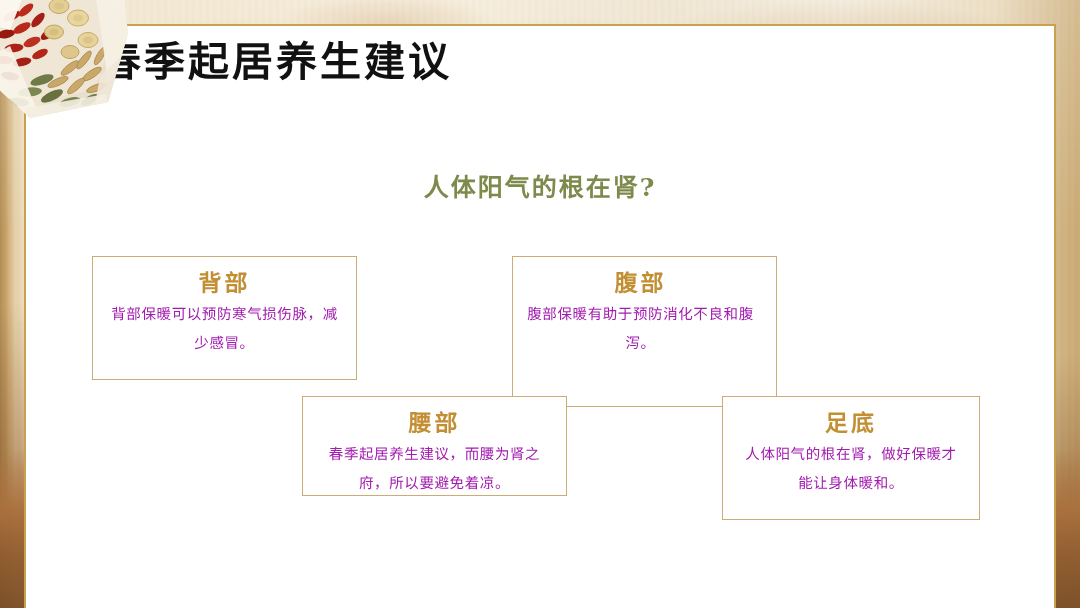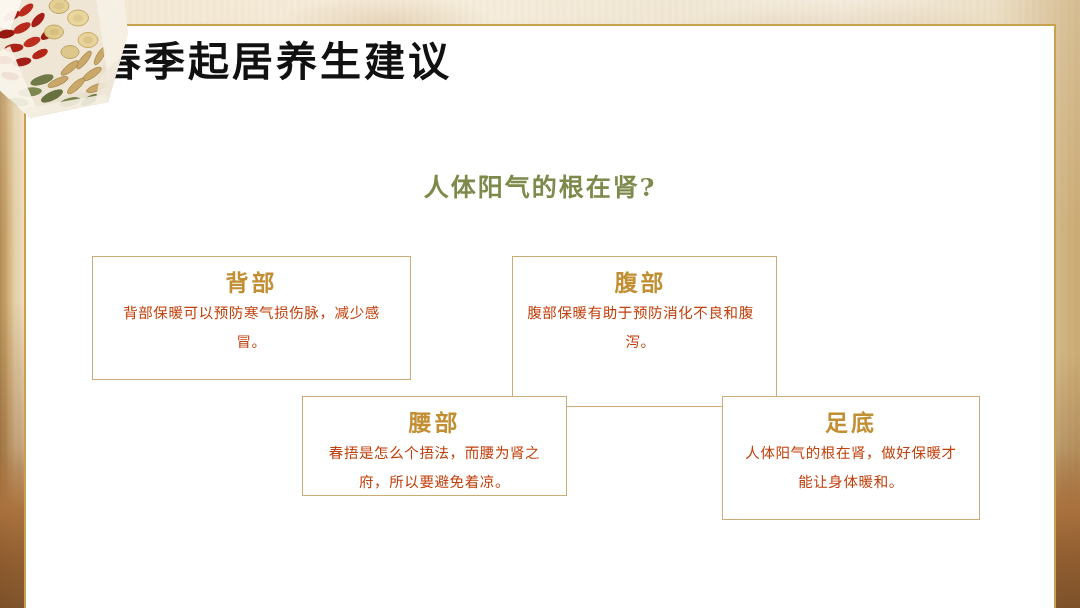--- a/index.html
+++ b/index.html
@@ -143,28 +143,28 @@
   .card-title {
     font-family: "DejaVu Serif", "Liberation Serif", serif;
     font-size: 23px;
     font-weight: 700;
     letter-spacing: 3px;
     color: #c28f34;
     line-height: 1.35;
     margin-bottom: 2px;
   }
   .card-body {
-    font-family: Liberation Mono, monospace;
+    font-family: Liberation Sans, sans-serif;
     font-size: 14.5px;
     letter-spacing: 0.6px;
-    color: #c2410c;
+    color: #a21caf;
     line-height: 2.0;
   }
 
-  .card-1 { left: 92px;  top: 256px; width: 319px; height: 124px; }
+  .card-1 { left: 92px;  top: 256px; width: 265px; height: 124px; }
   .card-2 { left: 512px; top: 256px; width: 265px; height: 151px; padding-left: 8px; }
   .card-3 { left: 302px; top: 396px; width: 265px; height: 100px; }
   .card-4 { left: 722px; top: 396px; width: 258px; height: 124px; }
 </style>
 </head>
 <body>
 
 <div class="slide">
 
   <div class="paper-bg"></div>
@@ -256,21 +256,21 @@
     <div class="card-body">背部保暖可以预防寒气损伤脉，减少感冒。</div>
   </div>
 
   <div class="card card-2">
     <div class="card-title">腹部</div>
     <div class="card-body">腹部保暖有助于预防消化不良和腹泻。</div>
   </div>
 
   <div class="card card-3">
     <div class="card-title">腰部</div>
-    <div class="card-body">春捂是怎么个捂法，而腰为肾之府，所以要避免着凉。</div>
+    <div class="card-body">春季起居养生建议，而腰为肾之府，所以要避免着凉。</div>
   </div>
 
   <div class="card card-4">
     <div class="card-title">足底</div>
     <div class="card-body">人体阳气的根在肾，做好保暖才能让身体暖和。</div>
   </div>
 
 </div>
 
 </body></html>

